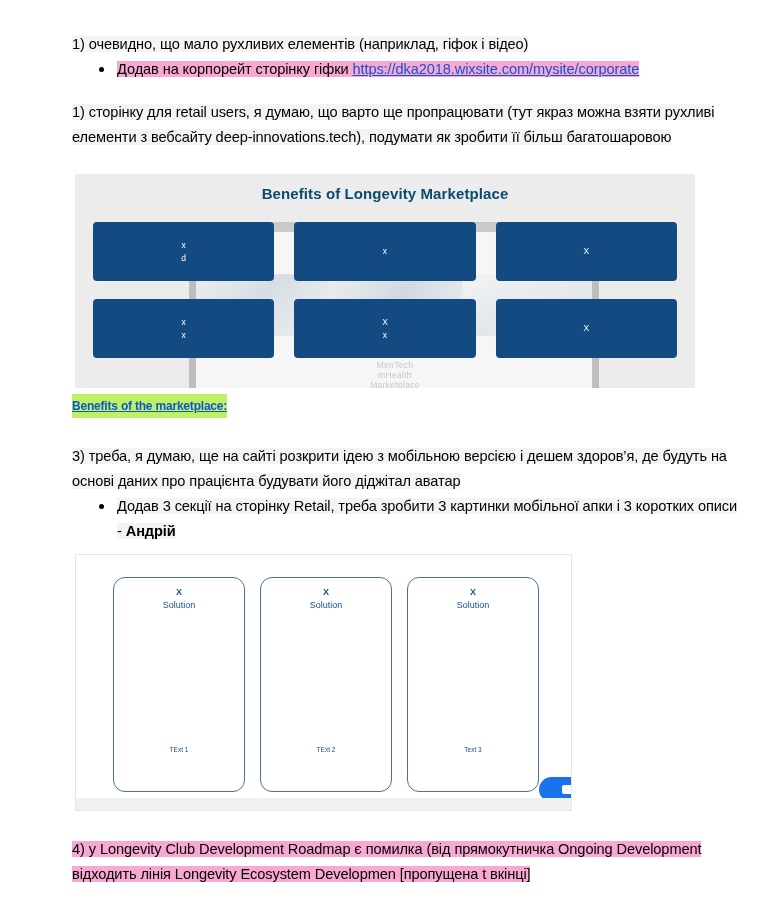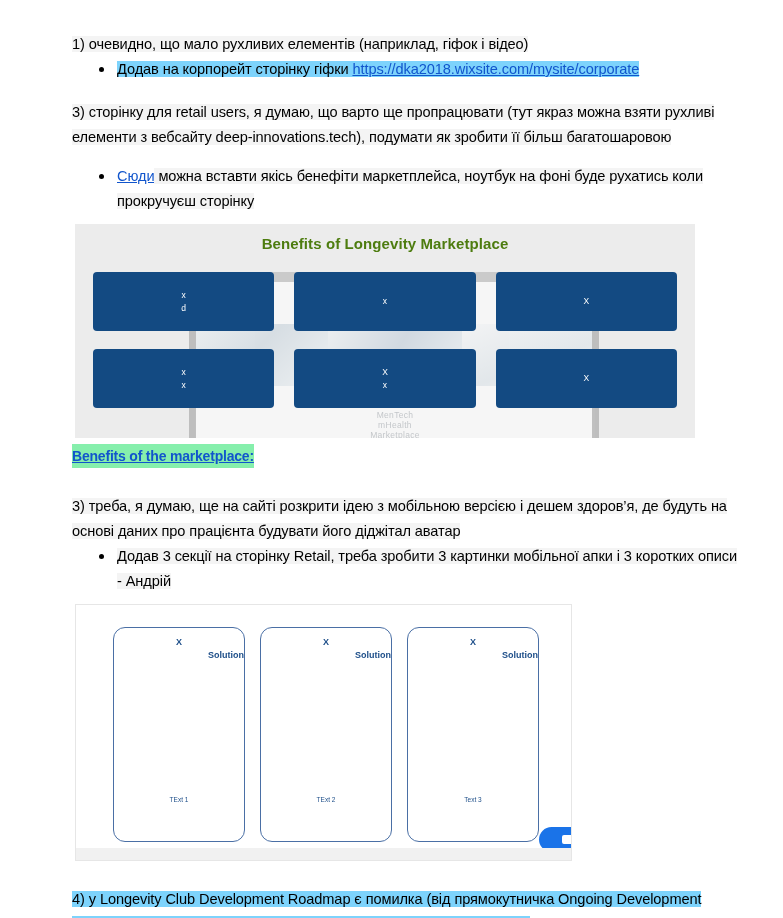--- a/index.html
+++ b/index.html
@@ -23,21 +23,21 @@
   }
 
   
   .para {
     font-size: 14.6px;
     line-height: 25px;
     margin: 0;
     letter-spacing: -0.1px;
   }
   .hl-gray { background: #f4f4f4; }
-  .hl-green { background: #7dd3fc; }
+  .hl-green { background: #f9a8d4; }
 
   .bullet-list {
     margin: 0;
     padding: 0;
     list-style: none;
   }
   .bullet-item {
     position: relative;
     font-size: 14.6px;
     line-height: 25px;
@@ -51,34 +51,34 @@
     width: 5px;
     height: 5px;
     border-radius: 50%;
     background: #000;
   }
   .link {
     color: #1155cc;
     text-decoration: underline;
     text-align: center;
   }
-  .bold { font-weight: normal; }
+  .bold { font-weight: bold; }
 
   .spacer-18 { height: 18px; }
   .spacer-10 { height: 10px; }
   .spacer-14 { height: 14px; }
   .spacer-26 { height: 26px; }
 
   
   .section-heading {
-    font-size: 14px;
+    font-size: 12px;
     font-weight: bold;
     color: #1155cc;
     text-decoration: underline;
-    background: #86efac;
+    background: #bef264;
     display: inline-block;
     letter-spacing: -0.2px;
     line-height: 24px;
   }
 
   
   .embed1 {
     position: relative;
     width: 620px;
     height: 214px;
@@ -87,21 +87,21 @@
     overflow: hidden;
   }
   .embed1 .emb-title {
     position: absolute;
     top: 11px;
     left: 0;
     width: 100%;
     text-align: center;
     font-size: 15px;
     font-weight: bold;
-    color: #4d7c0f;
+    color: #0c4a6e;
     letter-spacing: 0.1px;
   }
   
   .bg-strip {
     position: absolute;
     left: 120px;
     top: 48px;
     width: 400px;
     height: 166px;
     background: #f7f7f7;
@@ -210,23 +210,23 @@
     position: absolute;
     top: 9px; left: 0; right: 0;
     text-align: center;
     font-size: 9px;
     font-weight: bold;
     color: #1d4e89;
   }
   .card .card-sub {
     position: absolute;
     top: 22px; left: 0; right: 0;
-    text-align: right;
+    text-align: center;
     font-size: 9px;
-    font-weight: bold;
+    font-weight: normal;
     color: #1d4e89;
   }
   .card .card-foot {
     position: absolute;
     bottom: 38px; left: 0; right: 0;
     text-align: center;
     font-size: 6.5px;
     color: #1d4e89;
   }
   .chat-bubble {
@@ -264,30 +264,24 @@
 
   <ul class="bullet-list">
     <li class="bullet-item">
       <span class="dot"></span>
       <span class="hl-green">Додав на корпорейт сторінку гіфки </span><a class="link hl-green" href="#">https://dka2018.wixsite.com/mysite/corporate</a>
     </li>
   </ul>
 
   <div class="spacer-18"></div>
 
-  <p class="para"><span class="hl-gray">3) сторінку для retail users, я думаю, що варто ще пропрацювати (тут якраз можна взяти рухливі елементи з вебсайту deep-innovations.tech), подумати як зробити її більш багатошаровою</span></p>
+  <p class="para"><span class="hl-gray">1) сторінку для retail users, я думаю, що варто ще пропрацювати (тут якраз можна взяти рухливі елементи з вебсайту deep-innovations.tech), подумати як зробити її більш багатошаровою</span></p>
 
   <div class="spacer-14"></div>
 
-  <ul class="bullet-list">
-    <li class="bullet-item">
-      <span class="dot"></span>
-      <a class="link" href="#">Сюди</a><span class="hl-gray"> можна вставти якісь бенефіти маркетплейса, ноутбук на фоні буде рухатись коли прокручуєш сторінку</span>
-    </li>
-  </ul>
 
   <div class="spacer-10"></div>
 
   <div class="embed1">
     <div class="bg-strip">
       <div class="bg-head"></div>
     </div>
     <div class="bg-photos">
       <div class="ph1"></div>
       <div class="ph2"></div>

